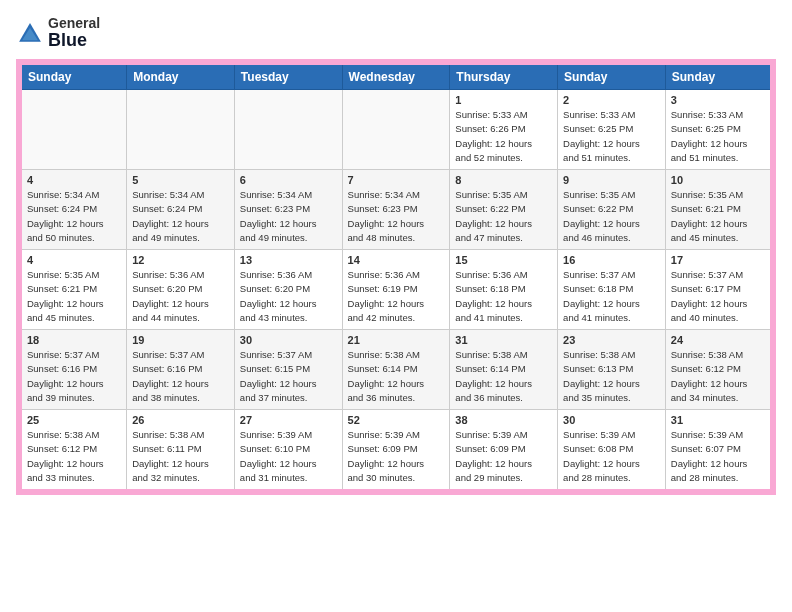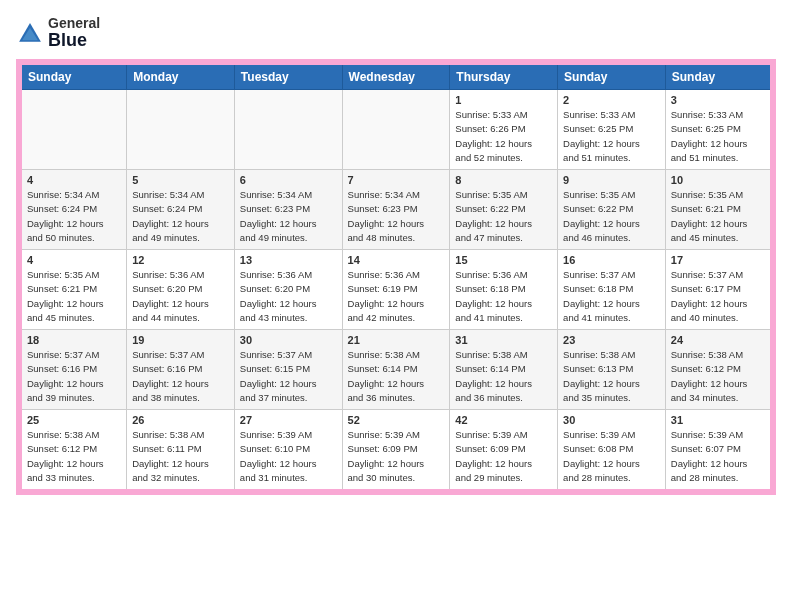--- a/index.html
+++ b/index.html
@@ -329,21 +329,21 @@
 and 31 minutes.</div>
         </td>
         <td>
           <span class="day-number">52</span>
           <div class="day-info" style="white-space: pre-line;">Sunrise: 5:39 AM
 Sunset: 6:09 PM
 Daylight: 12 hours
 and 30 minutes.</div>
         </td>
         <td>
-          <span class="day-number">42</span>
+          <span class="day-number">38</span>
           <div class="day-info" style="white-space: pre-line;">Sunrise: 5:39 AM
 Sunset: 6:09 PM
 Daylight: 12 hours
 and 29 minutes.</div>
         </td>
         <td>
           <span class="day-number">30</span>
           <div class="day-info" style="white-space: pre-line;">Sunrise: 5:39 AM
 Sunset: 6:08 PM
 Daylight: 12 hours

